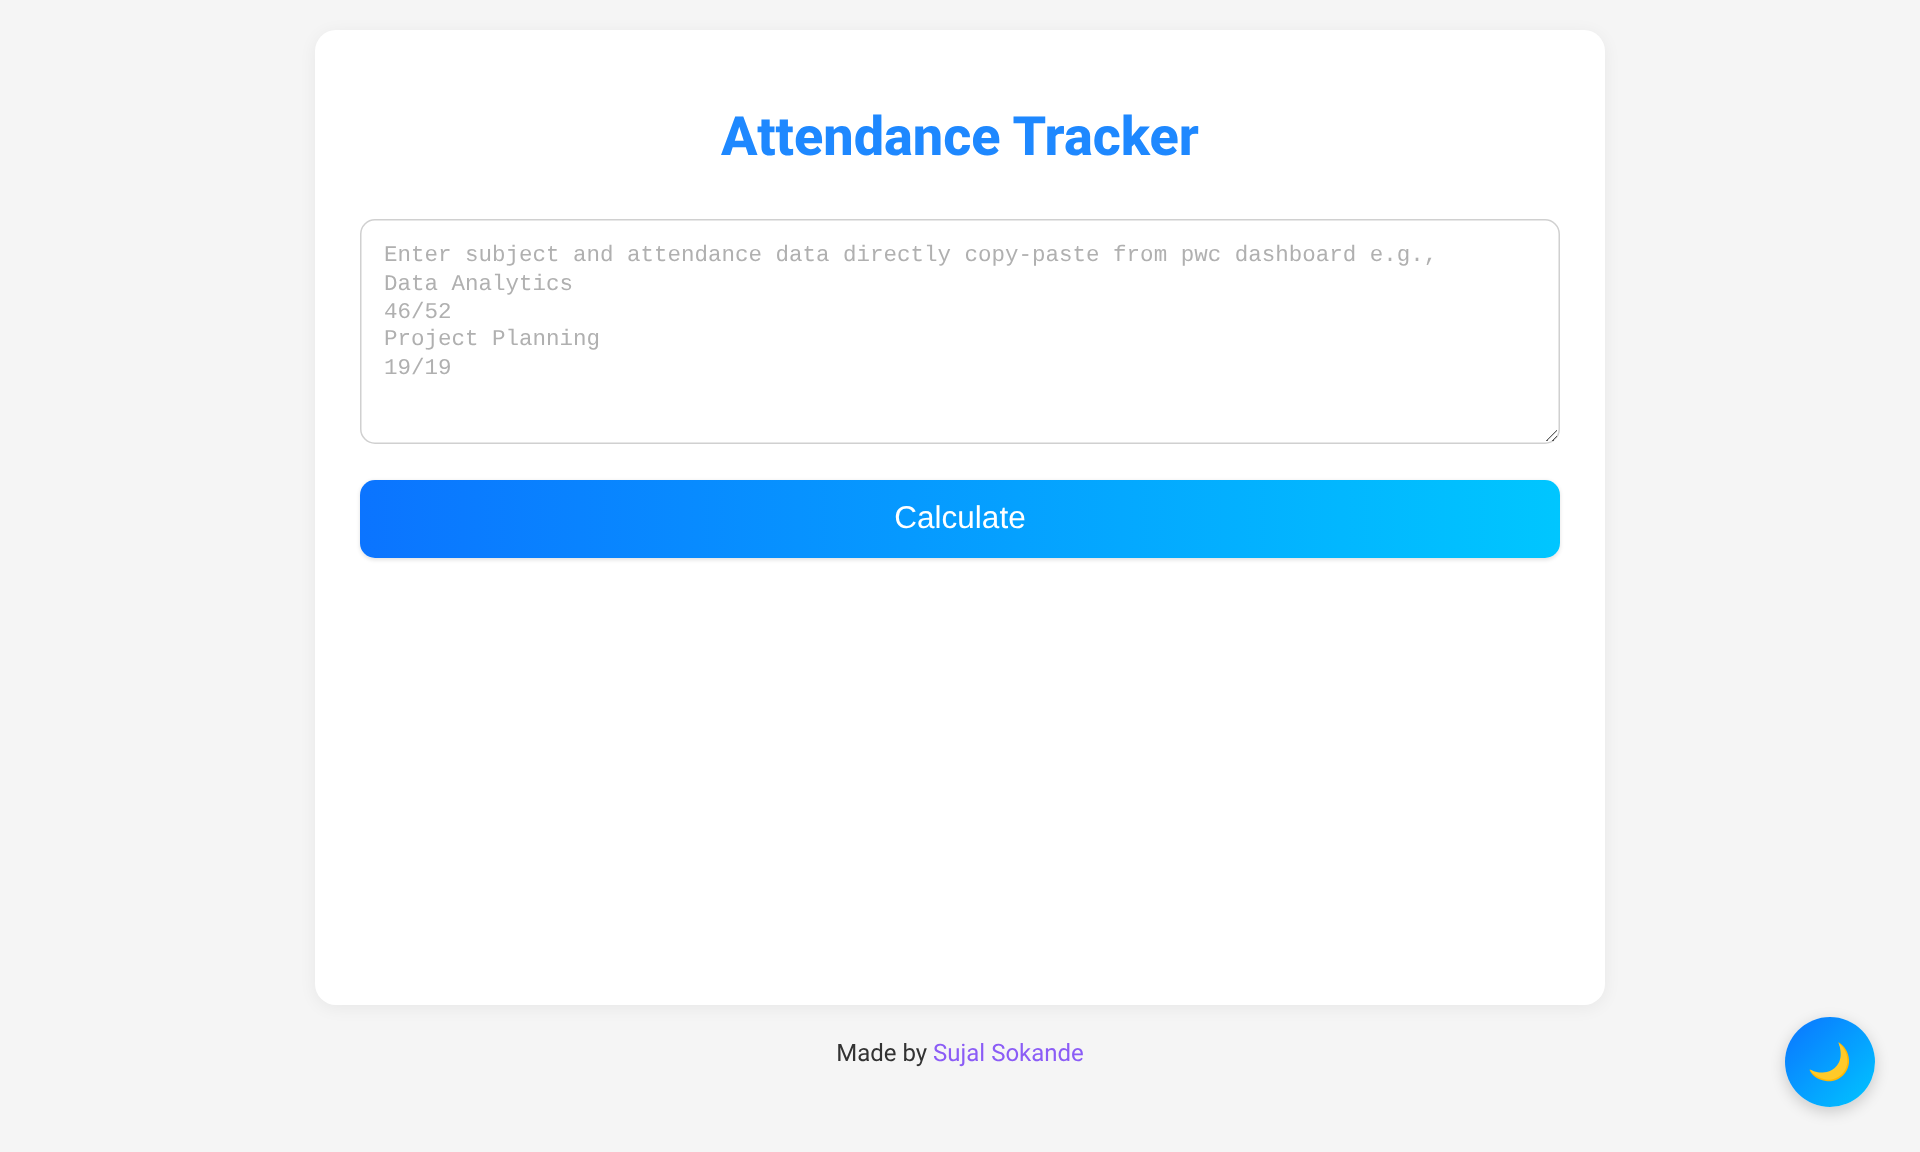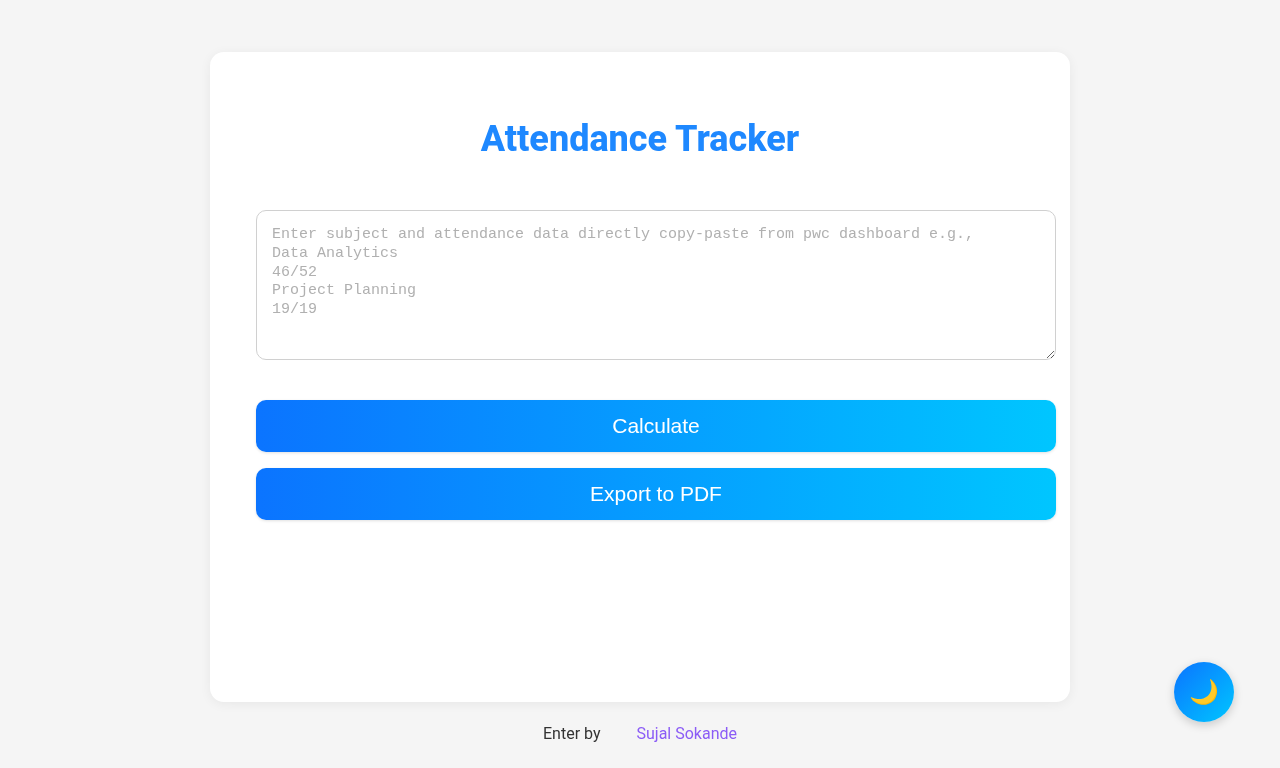--- a/index.html
+++ b/index.html
@@ -1,16 +1,16 @@
 <!DOCTYPE html>
 <html><head>
   <meta charset="utf-8">
   <style>
     * {
-      margin: 16px;
+      margin: 0;
       padding: 0;
       box-sizing: border-box;
     }
     
     body {
       font-family: -apple-system, BlinkMacSystemFont, "Segoe UI", Roboto, Helvetica, Arial, sans-serif;
       background-color: #f5f5f5;
       min-height: 768px;
       padding: 20px 0;
     }
@@ -104,22 +104,21 @@
   <h1 class="title">Attendance Tracker</h1>
   
   <textarea class="input-textarea" placeholder="Enter subject and attendance data directly copy-paste from pwc dashboard e.g.,
 Data Analytics
 46/52
 Project Planning
 19/19" style=""></textarea>
   
   <button class="btn">Calculate</button>
   
-  <button class="btn">Export to PDF</button>
 </div>
 
 <div class="footer">
-  <span>Enter by </span><a href="#" class="footer-link">Sujal Sokande</a>
+  <span>Made by </span><a href="#" class="footer-link">Sujal Sokande</a>
 </div>
 
 <button class="theme-toggle">
   <span>🌙</span>
 </button>
 
 </body></html>

